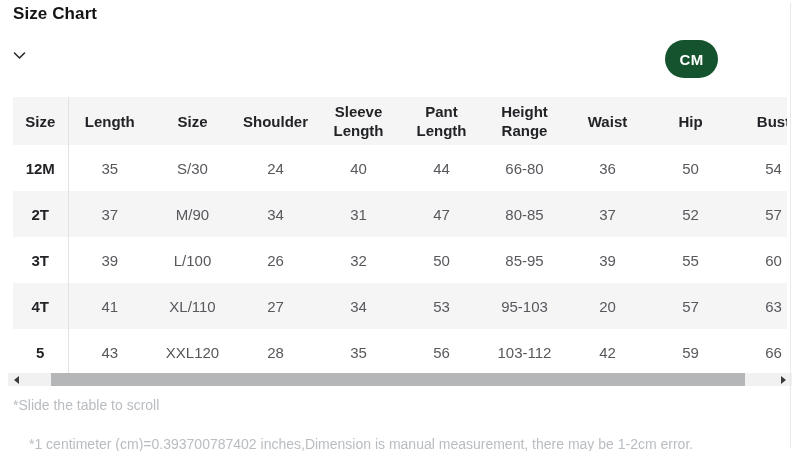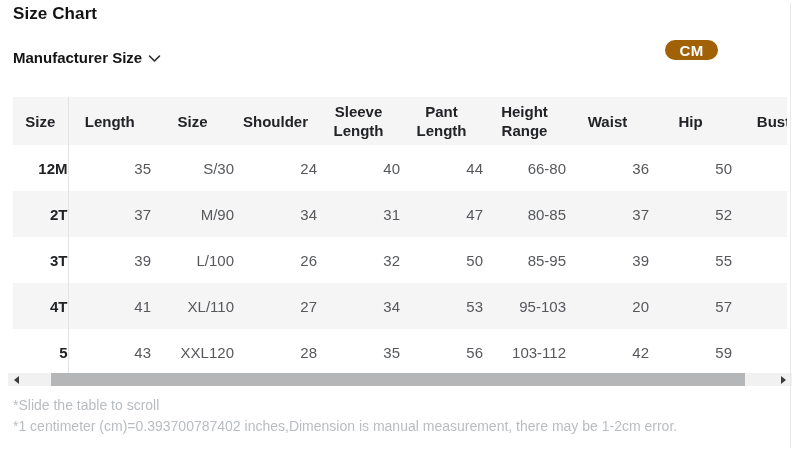--- a/index.html
+++ b/index.html
@@ -23,22 +23,22 @@
     display: flex; align-items: center; gap: 6px;
     cursor: pointer;
   }
   .mfr-label {
     font-size: 15px; font-weight: 700; color: #141414;
   }
   .chevron { display: inline-flex; margin-top: 2px; }
 
   .unit-toggle {
     left: 665px; top: 40px;
-    width: 53px; height: 20px;
-    background: #a16207;
+    width: 53px; height: 38px;
+    background: #14532d;
     border-radius: 19px;
     color: #ffffff;
     font-size: 15px; font-weight: 700;
     display: flex; align-items: center; justify-content: center;
     cursor: pointer;
     letter-spacing: 0.3px;
   }
 
   .table-viewport {
     left: 13px; top: 97px;
@@ -55,21 +55,21 @@
   .size-table thead tr { background: #f5f5f6; height: 48px; }
   .size-table tbody tr { height: 46px; }
   .size-table tbody tr:nth-child(even) { background: #f5f5f6; }
   .size-table th {
     font-size: 15px; font-weight: 700; color: #222326;
     text-align: center; vertical-align: middle;
     line-height: 19px; padding: 0 3px;
   }
   .size-table td {
     font-size: 15px; font-weight: 400; color: #56585c;
-    text-align: right; vertical-align: middle;
+    text-align: center; vertical-align: middle;
   }
   .size-table th:first-child,
   .size-table td:first-child {
     border-right: 1px solid #e3e3e4;
     font-weight: 700; color: #222326;
   }
 
   .hscrollbar {
     left: 8px; top: 373px;
     width: 784px; height: 13px;
@@ -98,35 +98,34 @@
     background: #b5b6b7;
     cursor: grab;
   }
 
   .footnote {
     left: 13px;
     font-size: 14px; color: #b9bdc1;
     white-space: nowrap;
   }
   .footnote.line1 { top: 397px; text-align: center; }
-  .footnote.line2 { top: 418px; }
+  .footnote.line2 { top: 436px; margin-left: 16px; }
 
   .panel-right-border {
     left: 790px; top: 3px;
     width: 1px; height: 445px;
     background: #e9e9ea;
   }
 </style>
 </head>
 <body>
 
 <div class="abs page-title">Size Chart</div>
 
 <div class="abs mfr-row">
-  <span class="mfr-label">Manufacturer Size</span>
   <span class="chevron">
     <svg width="13" height="9" viewBox="0 0 13 9">
         <polyline points="1.5,2 6.5,7 11.5,2" fill="none" stroke="#2a2a2a" stroke-width="1.6" stroke-linecap="round" stroke-linejoin="round"></polyline>
       </svg>
   </span>
 </div>
 
 <div class="abs unit-toggle">CM</div>
 
 <div class="abs table-viewport">

